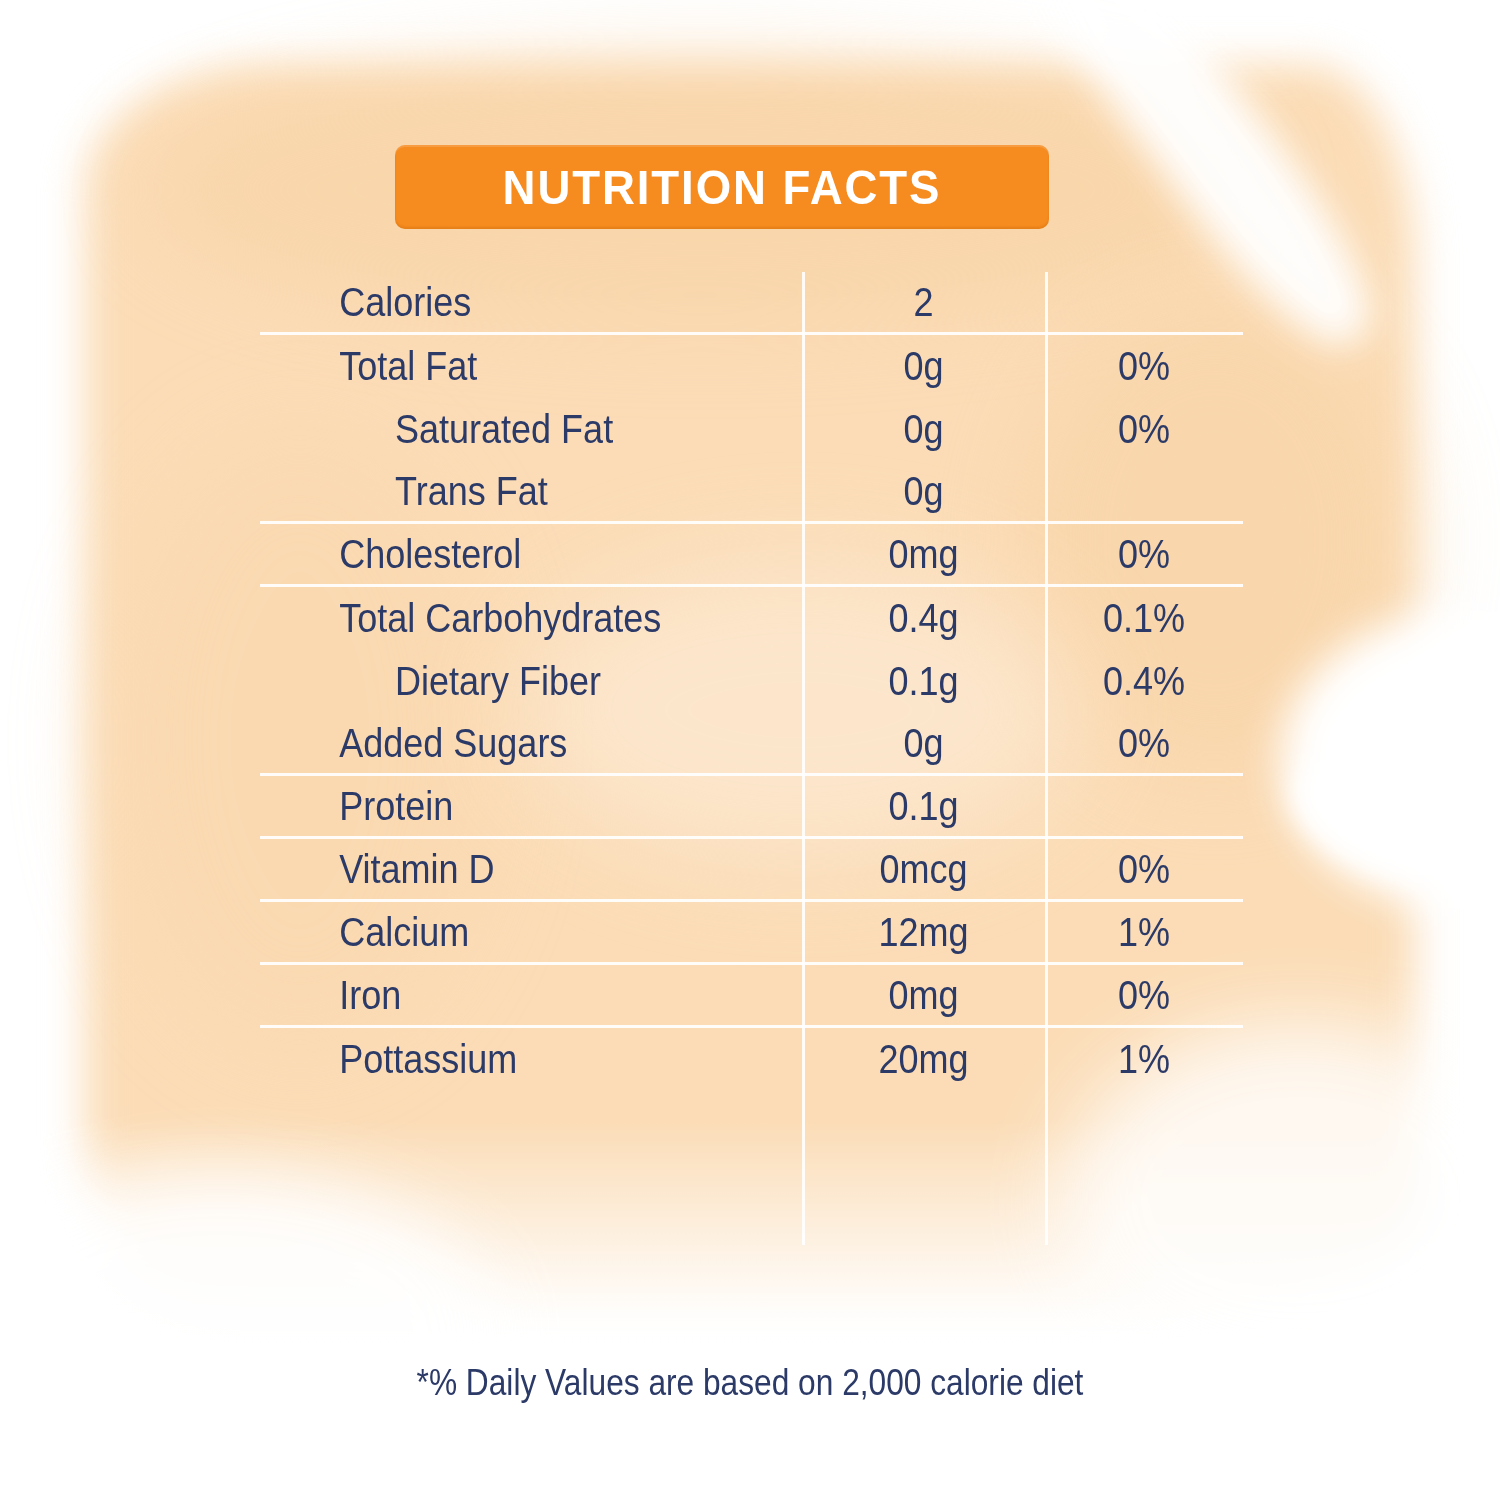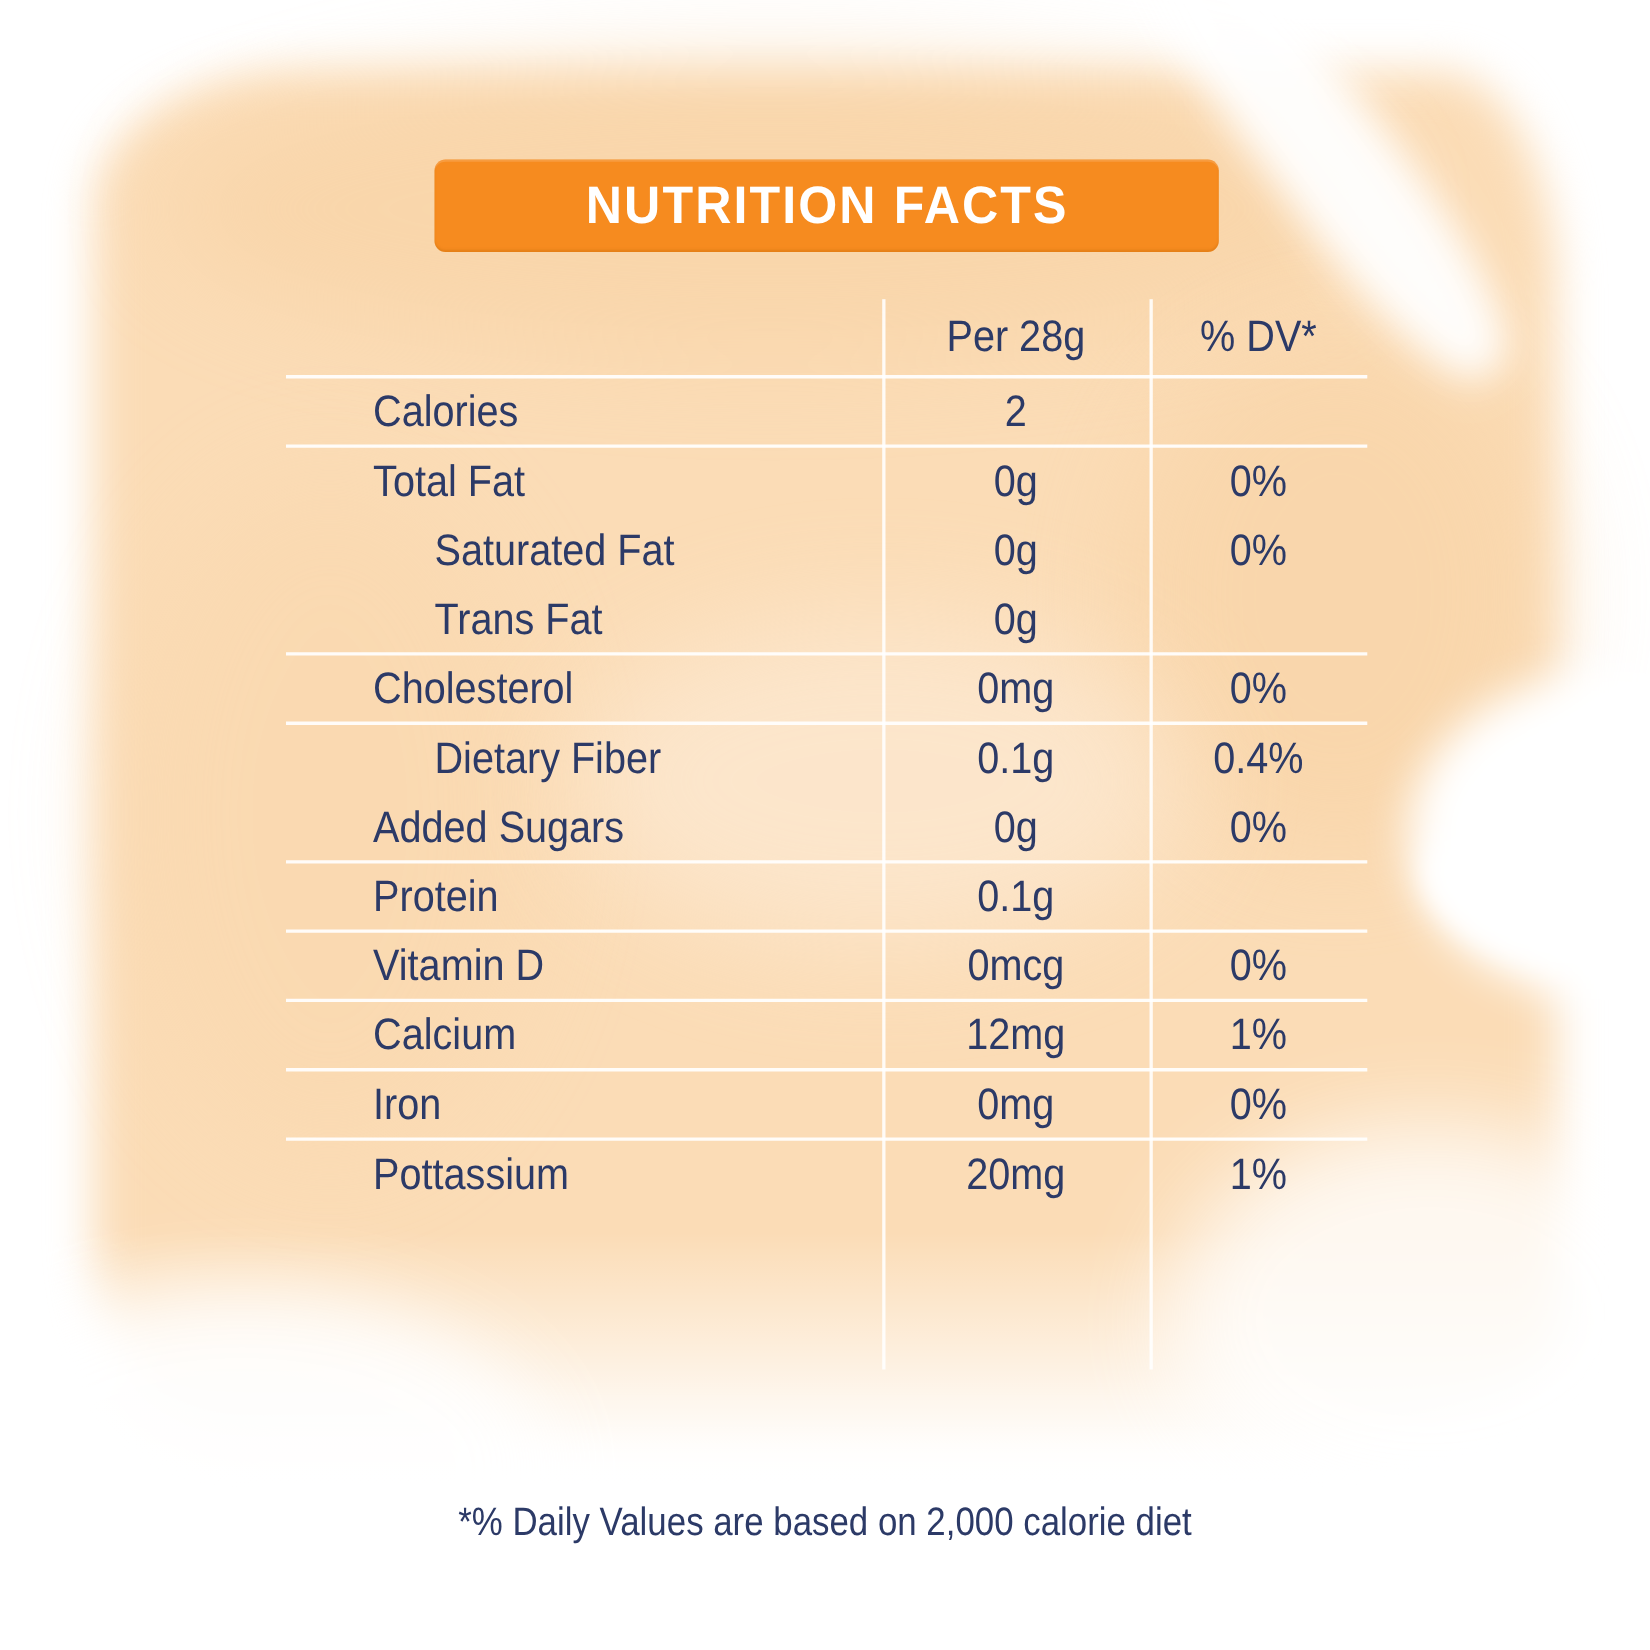--- a/index.html
+++ b/index.html
@@ -37,21 +37,21 @@
   .w2b{left:1290px;top:760px;width:200px;height:110px;background:#fff;
       transform:rotate(18deg);border-radius:50%;filter:blur(12px);}
   .w3{left:0;top:1120px;width:1500px;height:380px;
       background:linear-gradient(180deg, rgba(255,255,255,0) 0%, rgba(255,255,255,.75) 40%, #ffffff 72%);}
   .w4{left:-60px;top:1170px;width:560px;height:330px;background:#fff;
       border-radius:50%;filter:blur(35px);opacity:.85;}
   .w5{left:1060px;top:1020px;width:480px;height:360px;background:#fff;
       border-radius:50%;filter:blur(40px);opacity:.8;}
   
   .banner{
-    position:absolute;left:395px;top:145px;width:713px;height:84px;z-index:3;
+    position:absolute;left:395px;top:145px;width:654px;height:84px;z-index:3;
     background:var(--accent-orange);
     border-radius:10px;
     box-shadow:inset 0 2px 0 rgba(255,255,255,.15), inset 0 -2px 2px rgba(180,95,5,.25);
     display:flex;align-items:center;justify-content:center;
   }
   .banner .t{
     color:#ffffff;font-weight:bold;font-size:48px;letter-spacing:2px;
     transform:scaleX(.95);white-space:nowrap;
   }
   
@@ -93,25 +93,20 @@
 </div>
 
 <div class="banner">
   <div class="t">NUTRITION FACTS</div>
 </div>
 
 <div class="table">
   <div class="vline vl1"></div>
   <div class="vline vl2"></div>
 
-  <div class="row hdr sep">
-    <div class="c lbl"></div>
-    <div class="c val">Per 28g</div>
-    <div class="c dv">% DV*</div>
-  </div>
 
   <div class="row sep">
     <div class="c lbl">Calories</div>
     <div class="c val">2</div>
     <div class="c dv"></div>
   </div>
 
   <div class="row">
     <div class="c lbl">Total Fat</div>
     <div class="c val">0g</div>
@@ -130,20 +125,25 @@
     <div class="c dv"></div>
   </div>
 
   <div class="row sep">
     <div class="c lbl">Cholesterol</div>
     <div class="c val">0mg</div>
     <div class="c dv">0%</div>
   </div>
 
 
+  <div class="row">
+    <div class="c lbl">Total Carbohydrates</div>
+    <div class="c val">0.4g</div>
+    <div class="c dv">0.1%</div>
+  </div>
 
   <div class="row">
     <div class="c lbl ind">Dietary Fiber</div>
     <div class="c val">0.1g</div>
     <div class="c dv">0.4%</div>
   </div>
 
 
   <div class="row sep">
     <div class="c lbl">Added Sugars</div>

